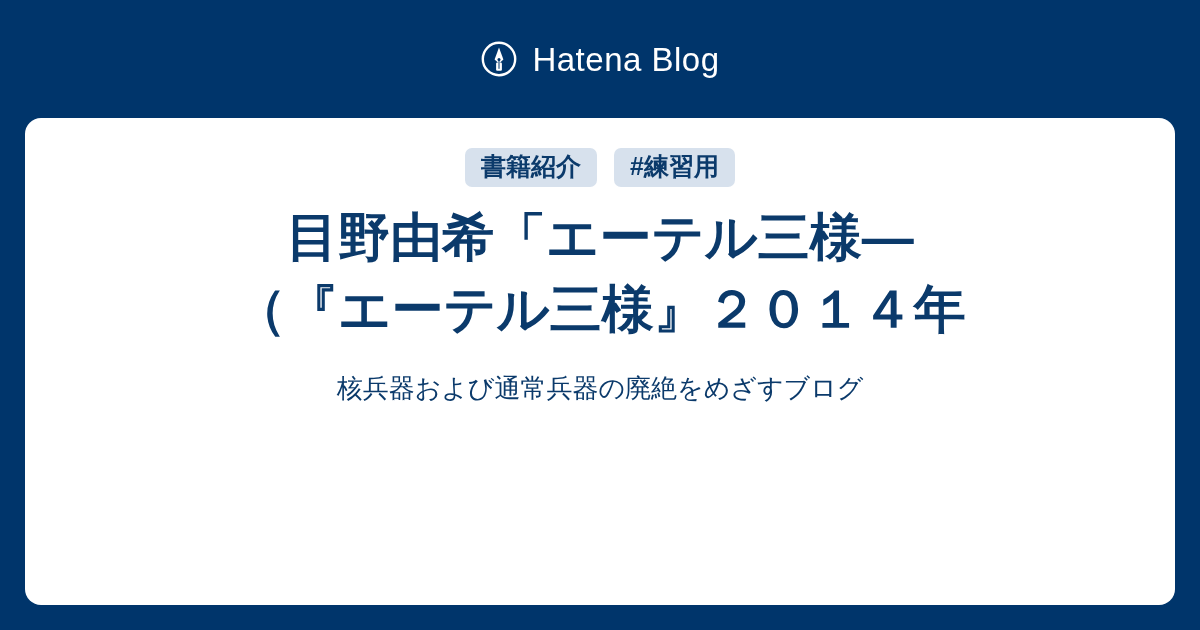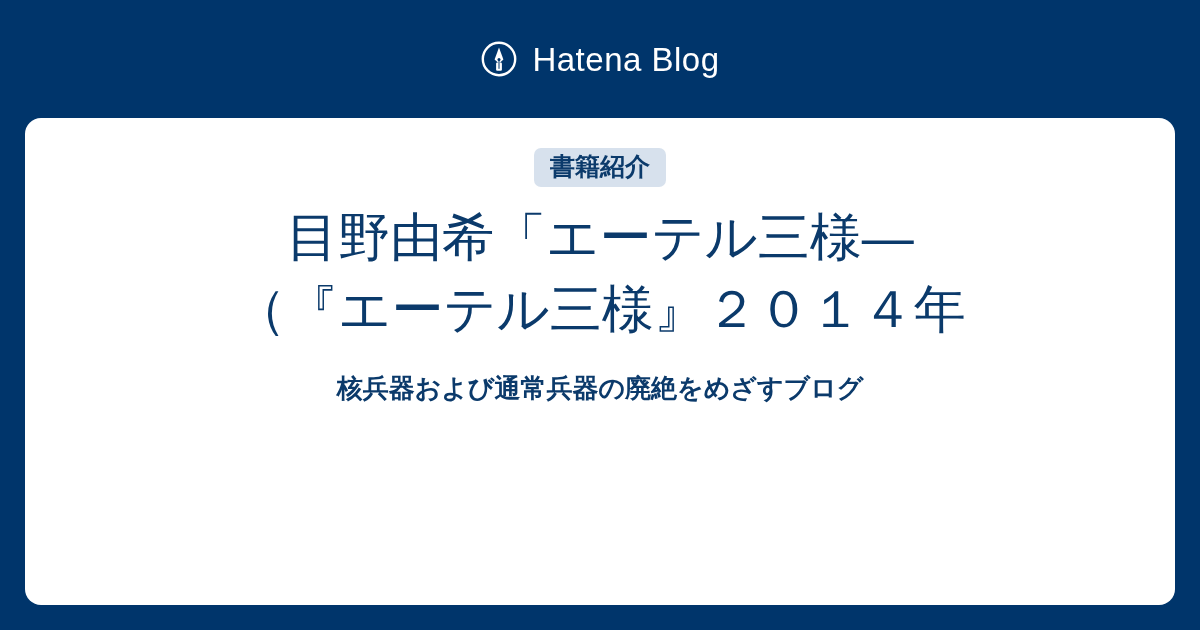--- a/index.html
+++ b/index.html
@@ -90,39 +90,39 @@
     line-height: 1;
     padding: 6px 16px 8px 16px;
     border-radius: 7px;
     white-space: nowrap;
   }
 
   
   .entry-title {
     color: #0b3a6b;
     font-size: 52px;
-    font-weight: 400;
+    font-weight: 700;
     line-height: 72px;
     text-align: center;
     letter-spacing: 0px;
     max-width: 1000px;
     word-break: break-all;
     overflow-wrap: anywhere;
   }
 
   .entry-title .t-line {
     display: block;
     white-space: nowrap;
   }
 
   
   .blog-subtitle {
     color: #0b3a6b;
     font-size: 26px;
-    font-weight: 700;
+    font-weight: 400;
     line-height: 1.2;
     text-align: center;
     margin-top: 28px;
     white-space: nowrap;
   }
 </style>
 </head>
 <body>
 
 <div class="ogp-root">
@@ -137,20 +137,21 @@
         <rect x="18.5" y="19.2" width="1" height="9.6" fill="#00356b"></rect>
       </svg>
     </span>
     <span class="brand-name">Hatena Blog</span>
   </div>
 
   <div class="entry-card">
 
     <div class="tag-row">
       <span class="entry-tag">書籍紹介</span>
+      <span class="entry-tag">#練習用</span>
     </div>
 
     <h1 class="entry-title">
       <span class="t-line">目野由希「エーテル三様―</span>
       <span class="t-line">（『エーテル三様』２０１４年</span>
     </h1>
 
     <div class="blog-subtitle">核兵器および通常兵器の廃絶をめざすブログ</div>
 
   </div>

